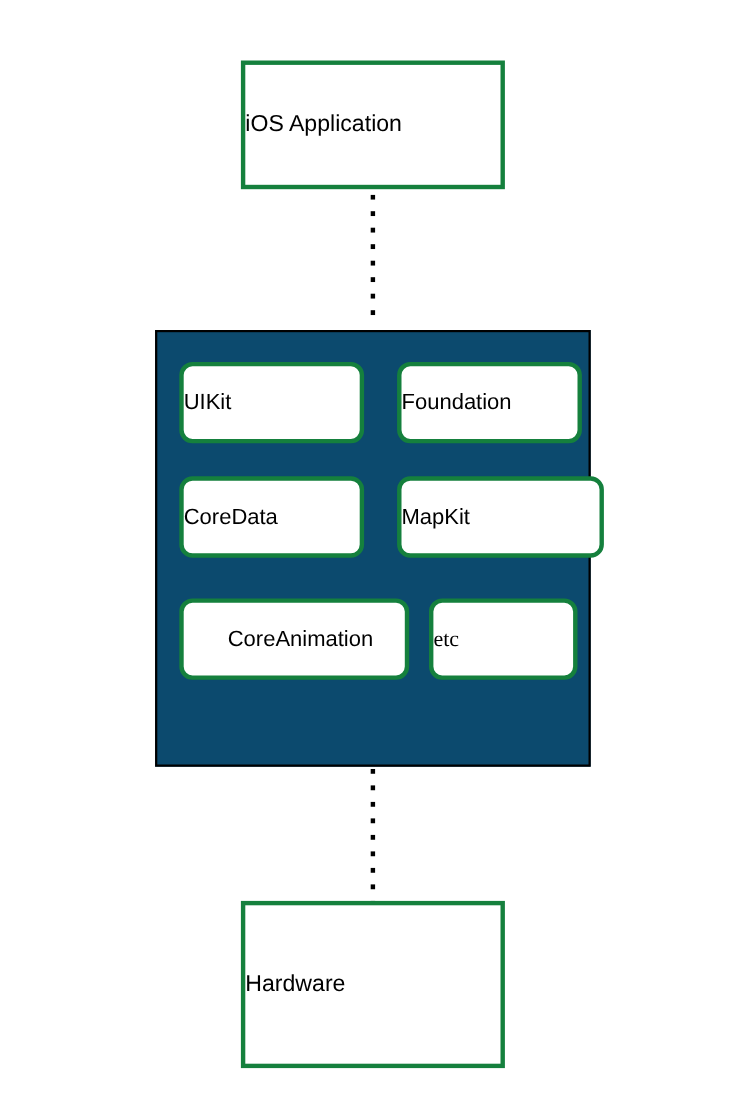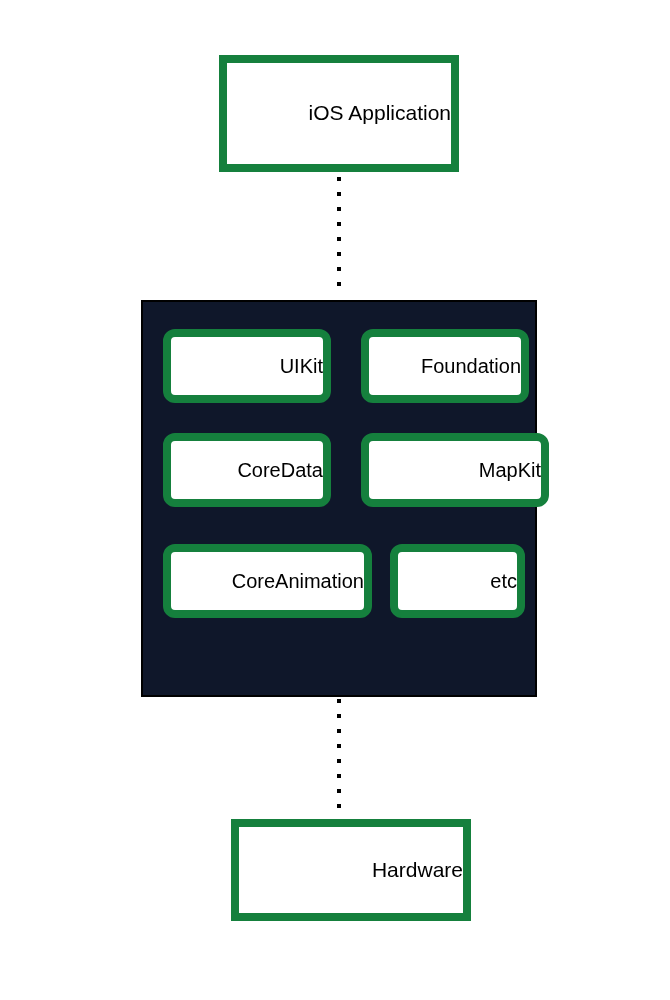--- a/index.html
+++ b/index.html
@@ -17,24 +17,24 @@
     height: 1000px;
     background: #ffffff;
     overflow: hidden;
   }
 
   
   .node {
     position: absolute;
     box-sizing: border-box;
     background: #ffffff;
-    border: 8px solid #15803d;
+    border: 4px solid #15803d;
     display: flex;
     align-items: center;
-    justify-content: flex-end;
+    justify-content: flex-start;
     color: #000000;
     line-height: 1.15;
     text-align: center;
   }
 
   
   .node.square {
     border-radius: 0;
     font-size: 21px;
   }
@@ -42,21 +42,21 @@
   
   .node.rounded {
     border-radius: 12px;
     font-size: 20px;
   }
 
   
   .container-box {
     position: absolute;
     box-sizing: border-box;
-    background: #0f172a;
+    background: #0c4a6e;
     border: 2px solid #000000;
     border-radius: 0;
   }
 
   
   .connector {
     position: absolute;
     width: 4px;
     background-image: linear-gradient(
       to bottom,
@@ -100,25 +100,25 @@
     </div>
 
     <div class="node rounded" style="left:218px; top:131px; width:188px; height:74px;">
       <span class="node-label">MapKit</span>
     </div>
 
     <div class="node rounded" style="left:20px; top:242px; width:209px; height:74px;padding-left:40px;">
       <span class="node-label">CoreAnimation</span>
     </div>
 
-    <div class="node rounded" style="left:247px; top:242px; width:135px; height:74px;">
+    <div class="node rounded" style="left:247px; top:242px; width:135px; height:74px;font-family:Liberation Serif, serif;">
       <span class="node-label">etc</span>
     </div>
 
   </div>
 
   <div class="connector" style="left:337px; top:699px; height:120px;"></div>
 
-  <div class="node square" style="left:231px; top:819px; width:240px; height:102px;">
+  <div class="node square" style="left:219px; top:819px; width:240px; height:152px;">
     <span class="node-label">Hardware</span>
   </div>
 
 </div>
 
 </body></html>

